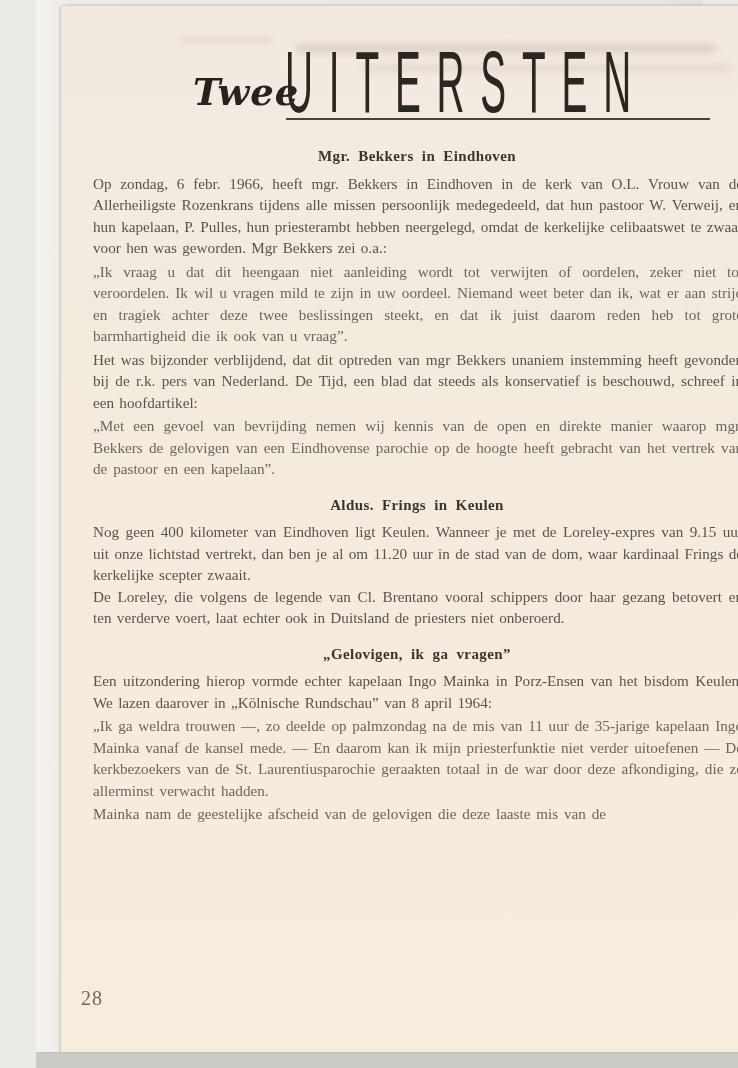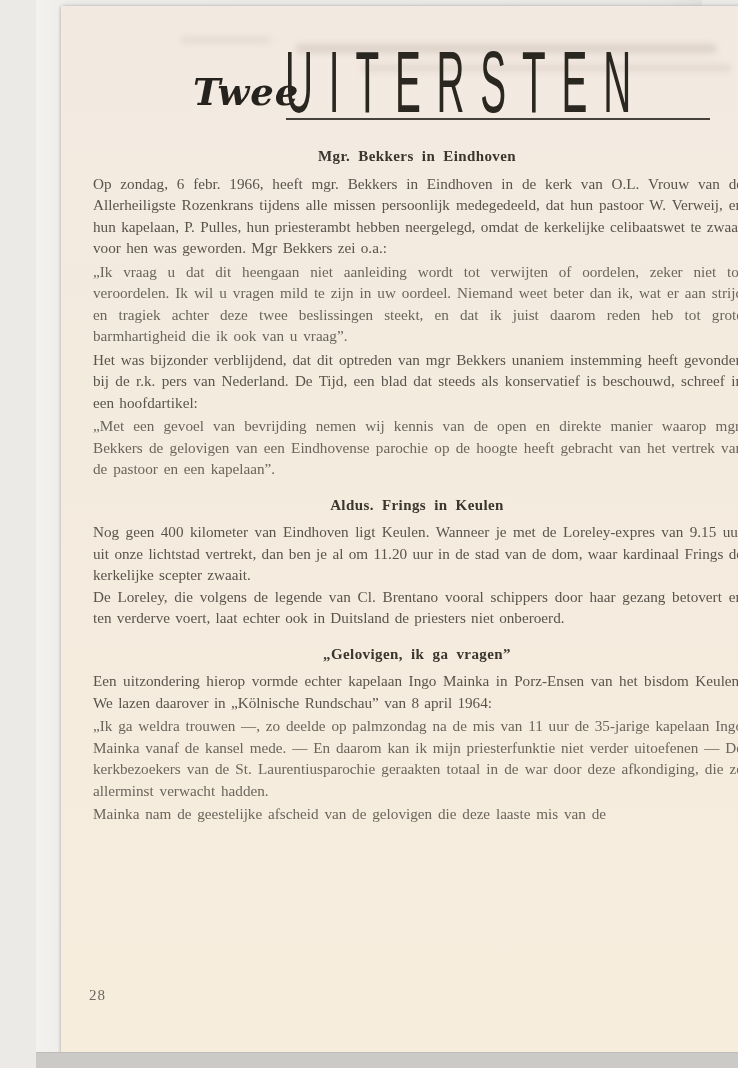--- a/index.html
+++ b/index.html
@@ -98,22 +98,22 @@
     word-spacing: 1.5px;
   }
   .blk-quote {
     text-align: justify;
     color: #6b655c;
     margin: 2px 0;
     word-spacing: 2px;
   }
   .page-number {
     position: absolute;
-    left: 28px; top: 981px;
-    font-size: 15px;
+    left: 20px; top: 981px;
+    font-size: 20px;
     color: #6d675f;
     letter-spacing: 1px;
   }
 </style>
 </head>
 <body>
 
 <div class="scan">
   <div class="page">
 

